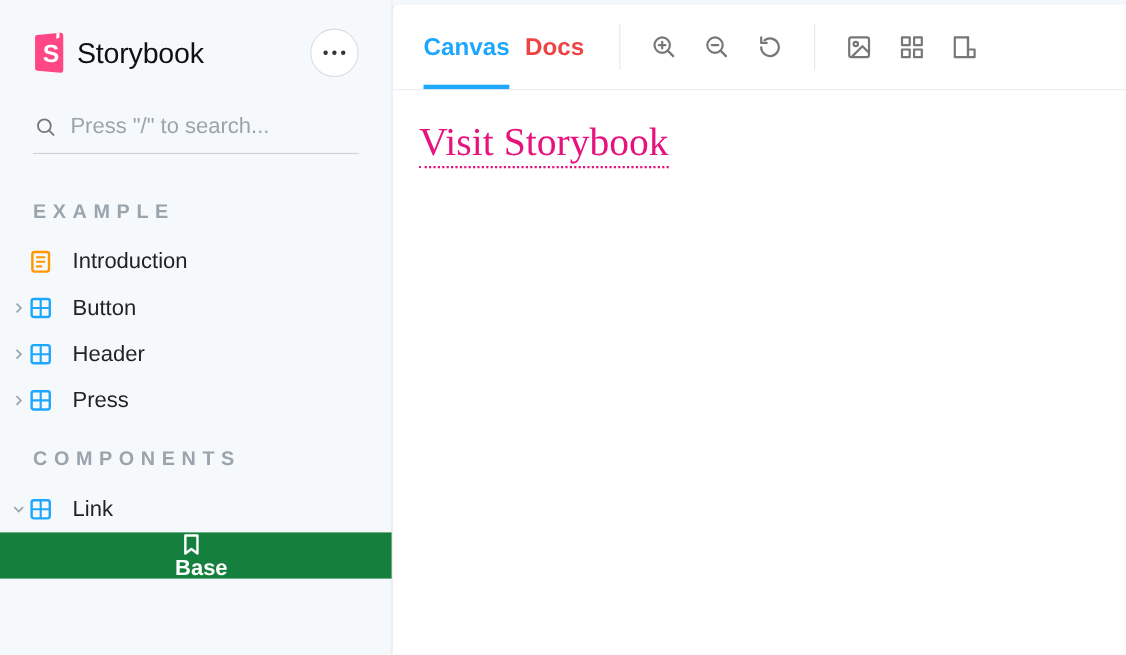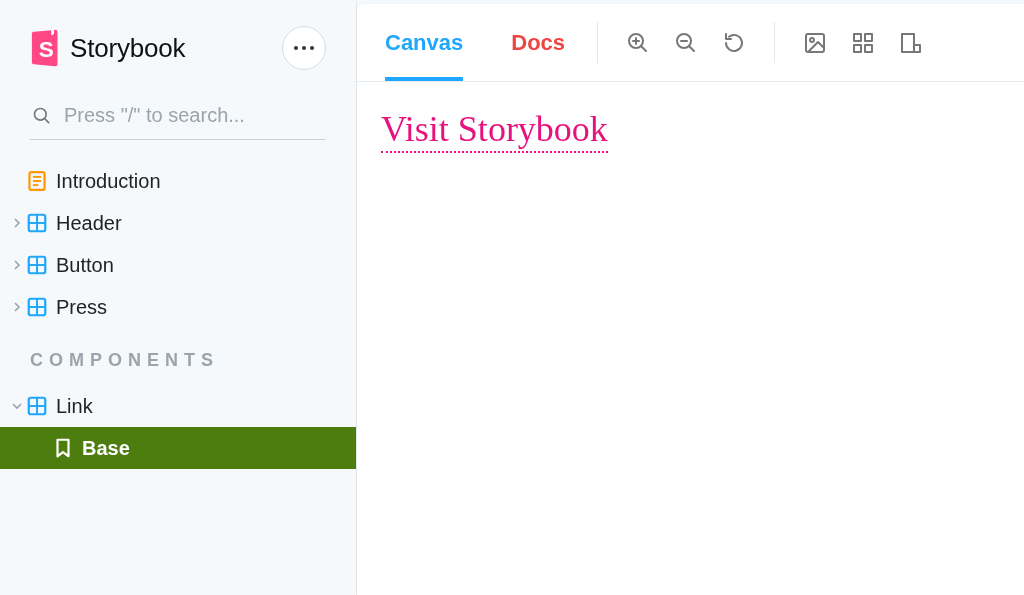--- a/index.html
+++ b/index.html
@@ -20,32 +20,32 @@
     .search input::placeholder { color:#9aa4ad; }
     .mag { width:20px; height:20px; flex-shrink:0; }
 
     .sect-title { padding:22px 30px 14px 30px; font-weight:800; font-size:18px; letter-spacing:6px; color:#9aa4ad; }
 
     .tree { list-style:none; }
     .tree li { display:flex; align-items:center; font-size:20px; color:#222; height:42px; cursor:pointer; user-select:none; }
     .tree li .chev { width:26px; display:flex; justify-content:flex-end; align-items:center; padding-right:4px; }
     .tree li .chev svg { width:10px; height:10px; }
     .tree li .type-ic { width:22px; display:flex; align-items:center; justify-content:center; margin-right:8px; }
-    .tree li .lab { flex:1; }
-
-    .tree li.story { background:#4d7c0f; color:#fff; font-weight:700; }
+    .tree li .lab { flex:1;margin-left:10px; }
+
+    .tree li.story { background:#15803d; color:#fff; font-weight:700;flex-direction:column; }
     .tree li.story .lab { color:#fff; }
     .tree li.story .chev { width:52px; }
     .tree li.story .type-ic svg path,
     .tree li.story .type-ic svg rect { stroke:#fff; }
 
     
     .preview { flex:1; background:#fff; display:flex; flex-direction:column; border-radius:6px 0 0 0; margin-top:4px; box-shadow:-1px 0 3px rgba(0,0,0,.04); }
     .toolbar { height:78px; border-bottom:1px solid #e9ecef; display:flex; align-items:stretch; padding:0 8px; }
-    .tabs { display:flex; align-items:flex-end; gap:48px; padding:0 20px; }
+    .tabs { display:flex; align-items:flex-end; gap:14px; padding:0 20px; }
     .tab { font-size:22px; font-weight:700; color:#ef4444; height:100%; display:flex; align-items:center; border-bottom:4px solid transparent; padding-top:4px; cursor:pointer; }
     .tab.active { color:#1ea7fd; border-bottom-color:#1ea7fd; }
     .sep { width:1px; background:#e3e7eb; margin:18px 12px; }
     .tbtn-group { display:flex; align-items:center; gap:20px; padding:0 14px; }
     .tbtn { width:28px; height:28px; display:flex; align-items:center; justify-content:center; cursor:pointer; color:#777; }
     .tbtn svg { width:24px; height:24px; }
 
     .canvas { padding:26px 24px; }
     .canvas a { font-family:Georgia,"Times New Roman",serif; font-size:36px; color:#e6127d; text-decoration:none; border-bottom:2px dotted #e6127d; padding-bottom:2px; }
 
@@ -77,20 +77,21 @@
   <div class="search">
     <span class="mag">
       <svg viewBox="0 0 24 24">
           <circle class="ic" cx="10" cy="10" r="7"></circle>
           <line class="ic" x1="20" y1="20" x2="15" y2="15"></line>
         </svg>
     </span>
     <input placeholder="Press &quot;/&quot; to search..." style="">
   </div>
 
+  <div class="sect-title">EXAMPLE</div>
   <ul class="tree">
     <li>
       <span class="chev"></span>
       <span class="type-ic">
         <svg viewBox="0 0 16 16">
             <rect x="2.5" y="1.5" width="11" height="13" rx="1.5" fill="none" stroke="#ff9800" stroke-width="1.6"></rect>
             <line x1="5" y1="5" x2="11" y2="5" stroke="#ff9800" stroke-width="1.4"></line>
             <line x1="5" y1="8" x2="11" y2="8" stroke="#ff9800" stroke-width="1.4"></line>
             <line x1="5" y1="11" x2="9" y2="11" stroke="#ff9800" stroke-width="1.4"></line>
           </svg>
@@ -103,36 +104,36 @@
             <path d="M3 1 L7 5 L3 9" fill="none" stroke="#9aa4ad" stroke-width="1.6"></path>
           </svg>
         </span>
       <span class="type-ic">
         <svg viewBox="0 0 16 16">
             <rect x="2" y="2" width="12" height="12" rx="1.5" fill="none" stroke="#1ea7fd" stroke-width="1.6"></rect>
             <line x1="8" y1="2" x2="8" y2="14" stroke="#1ea7fd" stroke-width="1.4"></line>
             <line x1="2" y1="8" x2="14" y2="8" stroke="#1ea7fd" stroke-width="1.4"></line>
           </svg>
       </span>
+      <span class="lab">Button</span>
+    </li>
+    <li>
+      <span class="chev">
+          <svg viewBox="0 0 10 10">
+            <path d="M3 1 L7 5 L3 9" fill="none" stroke="#9aa4ad" stroke-width="1.6"></path>
+          </svg>
+        </span>
+      <span class="type-ic">
+        <svg viewBox="0 0 16 16">
+            <rect x="2" y="2" width="12" height="12" rx="1.5" fill="none" stroke="#1ea7fd" stroke-width="1.6"></rect>
+            <line x1="8" y1="2" x2="8" y2="14" stroke="#1ea7fd" stroke-width="1.4"></line>
+            <line x1="2" y1="8" x2="14" y2="8" stroke="#1ea7fd" stroke-width="1.4"></line>
+          </svg>
+      </span>
       <span class="lab">Header</span>
-    </li>
-    <li>
-      <span class="chev">
-          <svg viewBox="0 0 10 10">
-            <path d="M3 1 L7 5 L3 9" fill="none" stroke="#9aa4ad" stroke-width="1.6"></path>
-          </svg>
-        </span>
-      <span class="type-ic">
-        <svg viewBox="0 0 16 16">
-            <rect x="2" y="2" width="12" height="12" rx="1.5" fill="none" stroke="#1ea7fd" stroke-width="1.6"></rect>
-            <line x1="8" y1="2" x2="8" y2="14" stroke="#1ea7fd" stroke-width="1.4"></line>
-            <line x1="2" y1="8" x2="14" y2="8" stroke="#1ea7fd" stroke-width="1.4"></line>
-          </svg>
-      </span>
-      <span class="lab">Button</span>
     </li>
     <li>
       <span class="chev">
           <svg viewBox="0 0 10 10">
             <path d="M3 1 L7 5 L3 9" fill="none" stroke="#9aa4ad" stroke-width="1.6"></path>
           </svg>
         </span>
       <span class="type-ic">
         <svg viewBox="0 0 16 16">
             <rect x="2" y="2" width="12" height="12" rx="1.5" fill="none" stroke="#1ea7fd" stroke-width="1.6"></rect>

